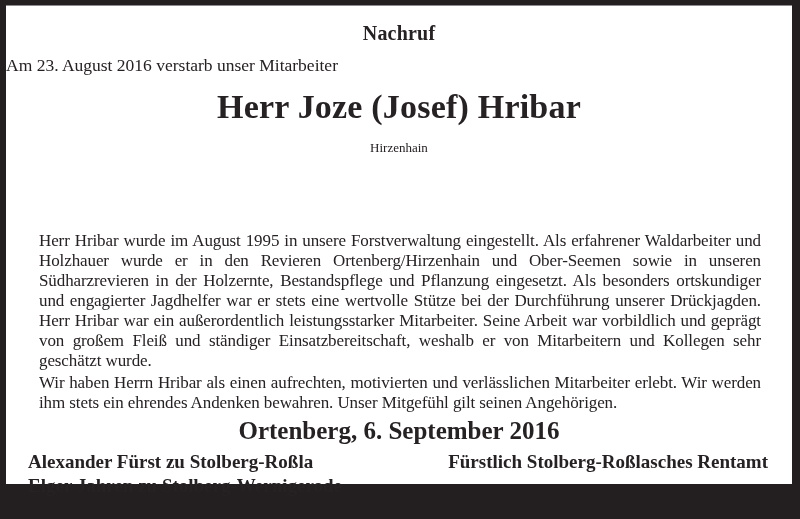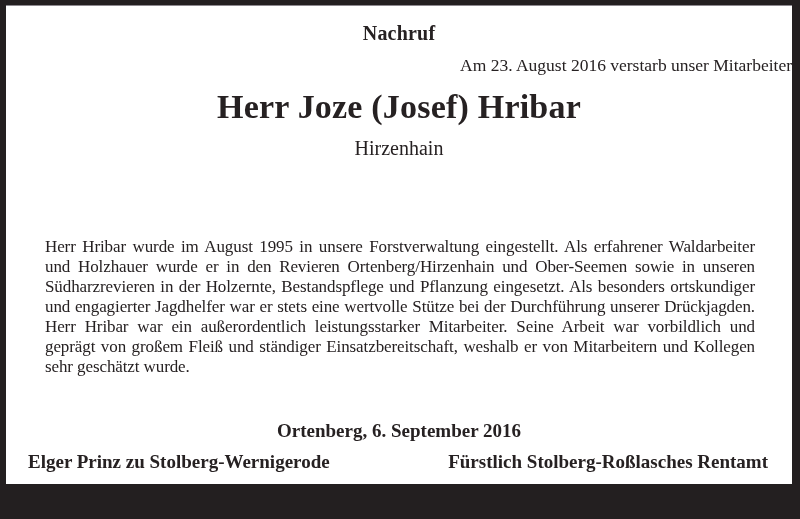--- a/index.html
+++ b/index.html
@@ -34,21 +34,21 @@
     font-weight: bold;
     font-size: 20px;
     line-height: 24px;
     letter-spacing: 0.2px;
   }
   .intro {
     position: absolute;
     top: 49px;
     left: 0;
     right: 0;
-    text-align: right;
+    text-align: left;
     font-size: 17.5px;
     line-height: 21px;
   }
   .name {
     position: absolute;
     top: 77px;
     left: 0;
     right: 0;
     margin: 4px;
     text-align: center;
@@ -56,44 +56,44 @@
     font-size: 34px;
     line-height: 40px;
     letter-spacing: 0.2px;
   }
   .sub {
     position: absolute;
     top: 131px;
     left: 0;
     right: 0;
     text-align: center;
-    font-size: 20px;
+    font-size: 13px;
     line-height: 22.5px;
   }
   .bodypar {
     position: absolute;
     left: 24px;
     right: 22px;
-    margin: 15px;
+    margin: 9px;
     text-align: justify;
     font-size: 17px;
     letter-spacing: -0.1px;
     line-height: 20px;
     hyphens: none;
   }
   .p1 { top: 216px; }
   .p2 { top: 358px; }
   .dateline {
     position: absolute;
     top: 413px;
     left: 0;
     right: 0;
     text-align: center;
     font-weight: bold;
-    font-size: 19px;
+    font-size: 25px;
     line-height: 23px;
   }
   .sigrow {
     position: absolute;
     top: 444px;
     left: 22px;
     right: 24px;
     display: flex;
     justify-content: space-between;
     align-items: flex-start;
@@ -114,23 +114,25 @@
   <div class="intro">Am 23. August 2016 verstarb unser Mitarbeiter</div>
 
   <h1 class="name">Herr Joze (Josef) Hribar</h1>
 
   <div class="sub">
     <div>Hirzenhain</div>
   </div>
 
   <p class="bodypar p1">Herr Hribar wurde im August 1995 in unsere Forstverwaltung eingestellt. Als erfahrener Waldarbeiter und Holzhauer wurde er in den Revieren Ortenberg/Hirzenhain und Ober-Seemen sowie in unseren Südharzrevieren in der Holzernte, Bestandspflege und Pflanzung eingesetzt. Als besonders ortskundiger und engagierter Jagdhelfer war er stets eine wertvolle Stütze bei der Durchführung unserer Drückjagden. Herr Hribar war ein außerordentlich leistungsstarker Mitarbeiter. Seine Arbeit war vorbildlich und geprägt von großem Fleiß und ständiger Einsatzbereitschaft, weshalb er von Mitarbeitern und Kollegen sehr geschätzt wurde.</p>
 
+  <p class="bodypar p2">Wir haben Herrn Hribar als einen aufrechten, motivierten und verlässlichen Mitarbeiter erlebt. Wir werden ihm stets ein ehrendes Andenken bewahren. Unser Mitgefühl gilt seinen Angehörigen.</p>
 
   <div class="dateline">Ortenberg, 6. September 2016</div>
 
   <div class="sigrow">
     <div class="sigleft">
-      <div>Elger Prinz zu Stolberg-Wernigerode</div>
+      <div>Alexander Fürst zu Stolberg-Roßla</div>
+      <div>Elger Jahren zu Stolberg-Wernigerode</div>
     </div>
     <div class="sigright">Fürstlich Stolberg-Roßlasches Rentamt</div>
   </div>
 
 </div>
 
 </body></html>

